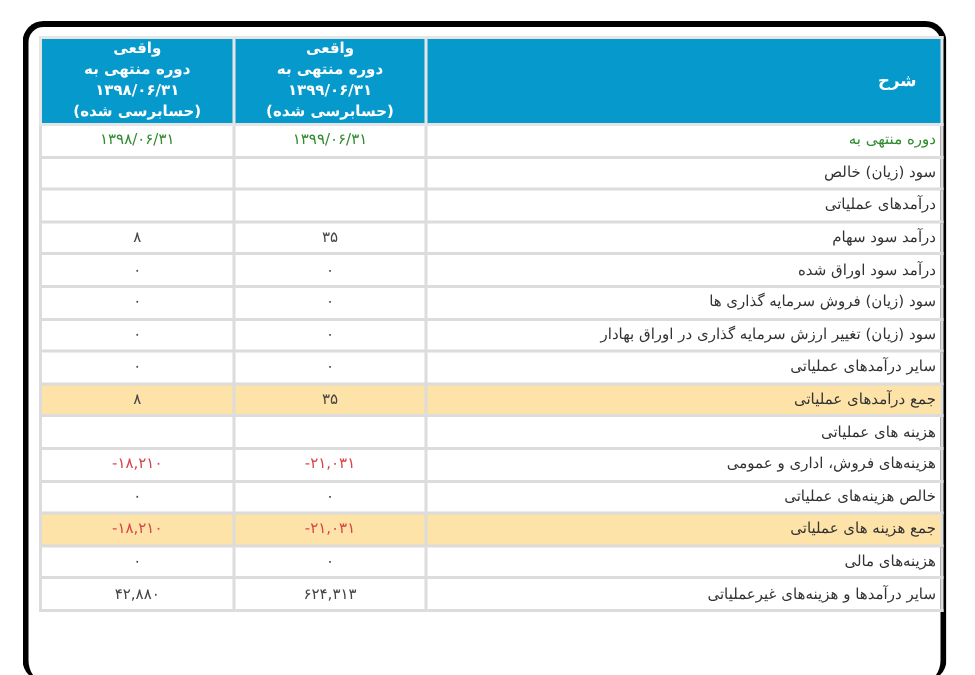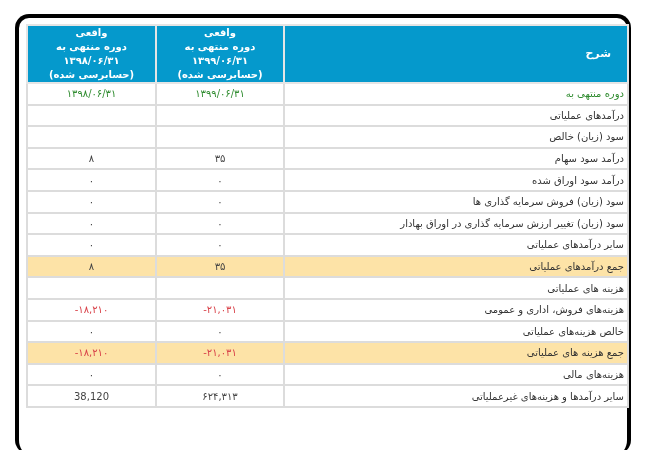--- a/index.html
+++ b/index.html
@@ -48,26 +48,26 @@
   </thead>
   <tbody id="rows">
       <tr>
         <td class="num green">۱۳۹۸/۰۶/۳۱</td>
         <td class="num green">۱۳۹۹/۰۶/۳۱</td>
         <td class="desc green">دوره منتهی به</td>
       </tr>
       <tr>
         <td class="num"></td>
         <td class="num"></td>
-        <td class="desc">درآمدهای عملیاتی</td>
+        <td class="desc">سود (زیان) خالص</td>
       </tr>
       <tr>
         <td class="num"></td>
         <td class="num"></td>
-        <td class="desc">سود (زیان) خالص</td>
+        <td class="desc">درآمدهای عملیاتی</td>
       </tr>
       <tr>
         <td class="num">۸</td>
         <td class="num">۳۵</td>
         <td class="desc">درآمد سود سهام</td>
       </tr>
       <tr>
         <td class="num">۰</td>
         <td class="num">۰</td>
         <td class="desc">درآمد سود اوراق شده</td>
@@ -111,18 +111,18 @@
         <td class="num red">-۱۸,۲۱۰</td>
         <td class="num red">-۲۱,۰۳۱</td>
         <td class="desc">جمع هزینه های عملیاتی</td>
       </tr>
       <tr>
         <td class="num">۰</td>
         <td class="num">۰</td>
         <td class="desc">هزینه‌های مالی</td>
       </tr>
       <tr>
-        <td class="num">38,120</td>
+        <td class="num">۴۲,۸۸۰</td>
         <td class="num">۶۲۴,۳۱۳</td>
         <td class="desc">سایر درآمدها و هزینه‌های غیرعملیاتی</td>
       </tr>
     </tbody>
 </table>
 
 </body></html>

